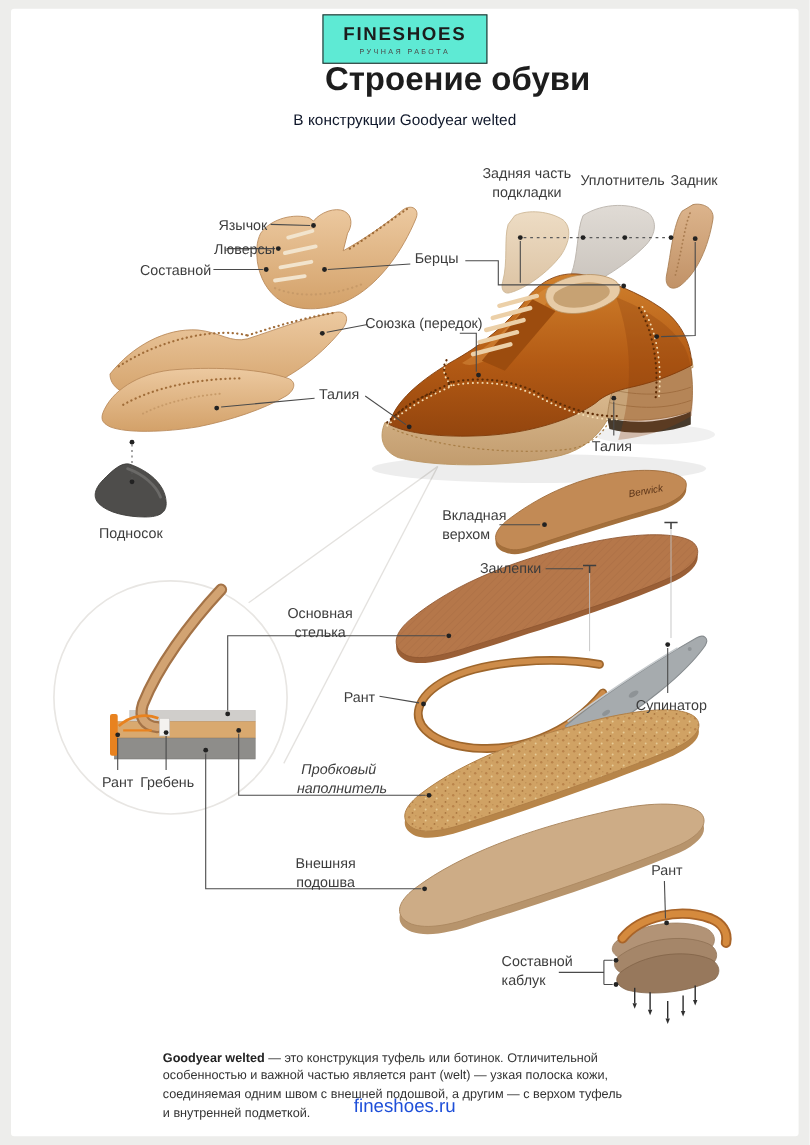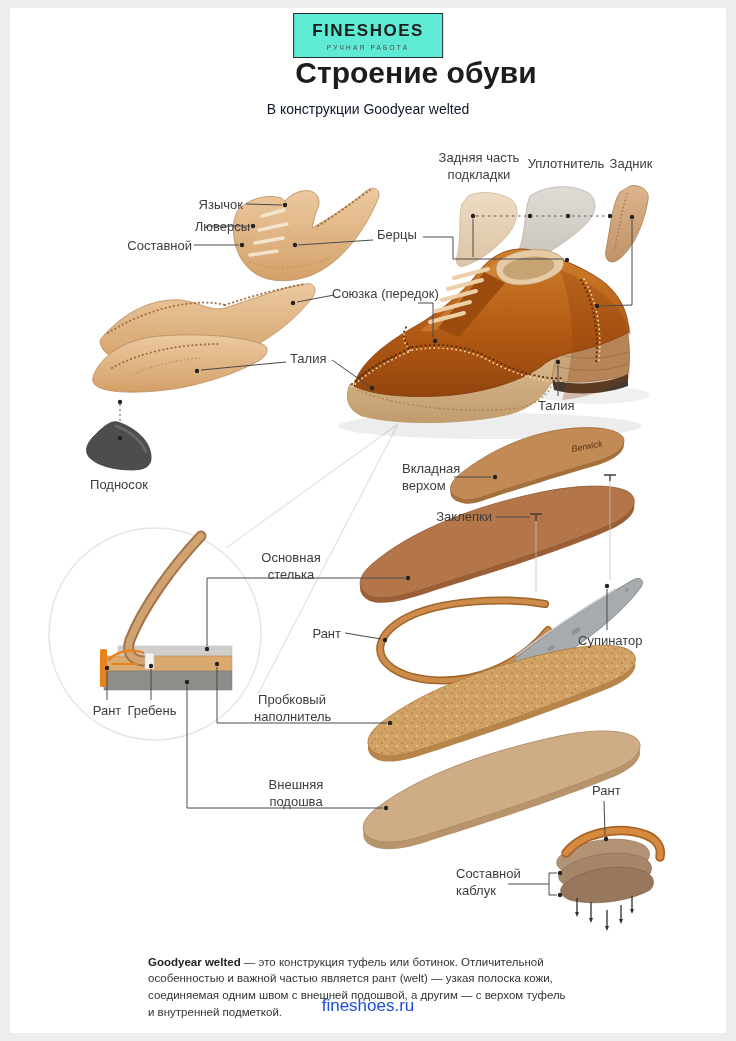--- a/index.html
+++ b/index.html
@@ -349,21 +349,21 @@
 <div class="lbl nw tc" style="left:86px;top:477px;width:66px;">Подносок</div>
 <div class="lbl tc" style="left:436px;top:150px;width:86px;">Задняя часть подкладки</div>
 <div class="lbl nw tc" style="left:526px;top:156px;width:80px;">Уплотнитель</div>
 <div class="lbl nw tc" style="left:607px;top:156px;width:48px;">Задник</div>
 <div class="lbl nw" style="left:538px;top:398px;">Талия</div>
 <div class="lbl" style="left:402px;top:461px;width:60px;">Вкладная верхом</div>
 <div class="lbl nw tr" style="right:244px;top:509px;">Заклепки</div>
 <div class="lbl tc" style="left:250px;top:550px;width:82px;">Основная стелька</div>
 <div class="lbl nw tr" style="right:395px;top:626px;">Рант</div>
 <div class="lbl nw" style="left:578px;top:633px;">Супинатор</div>
-<div class="lbl tc" style="left:254px;top:692px;width:76px;">Пробковый наполнитель</div>
+<div class="lbl tc" style="left:270px;top:692px;width:76px;font-style:italic;">Пробковый наполнитель</div>
 <div class="lbl tc" style="left:262px;top:777px;width:68px;">Внешняя подошва</div>
 <div class="lbl nw" style="left:592px;top:783px;">Рант</div>
 <div class="lbl" style="left:456px;top:866px;width:60px;">Составной каблук</div>
 <div class="lbl nw tc" style="left:86px;top:703px;width:42px;">Рант</div>
 <div class="lbl nw tc" style="left:126px;top:703px;width:52px;">Гребень</div>
 
 <p class="desc"><span class="b">Goodyear welted</span><span> — это конструкция туфель или ботинок. Отличительной особенностью и важной частью является рант (welt) — узкая полоска кожи, соединяемая одним швом с внешней подошвой, а другим — с верхом туфель и внутренней подметкой.</span></p>
 <div class="site">fineshoes.ru</div>
 
 </body></html>

